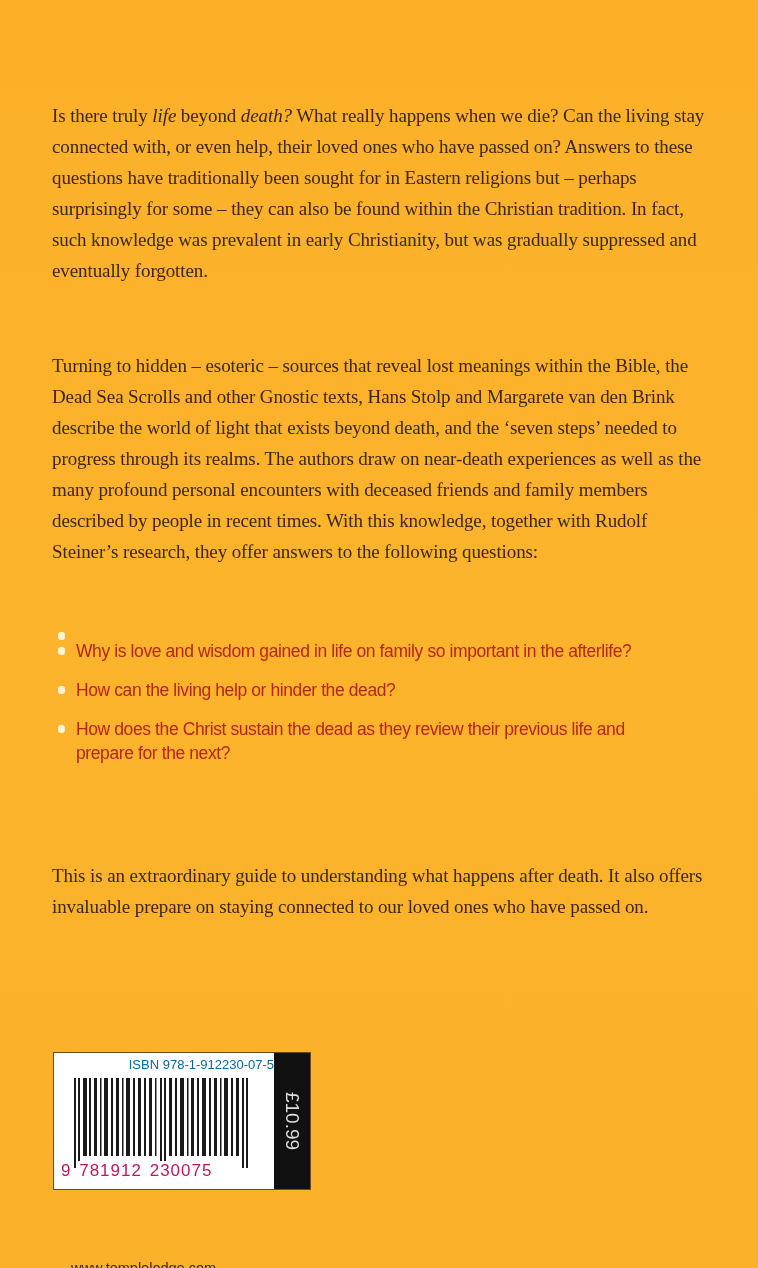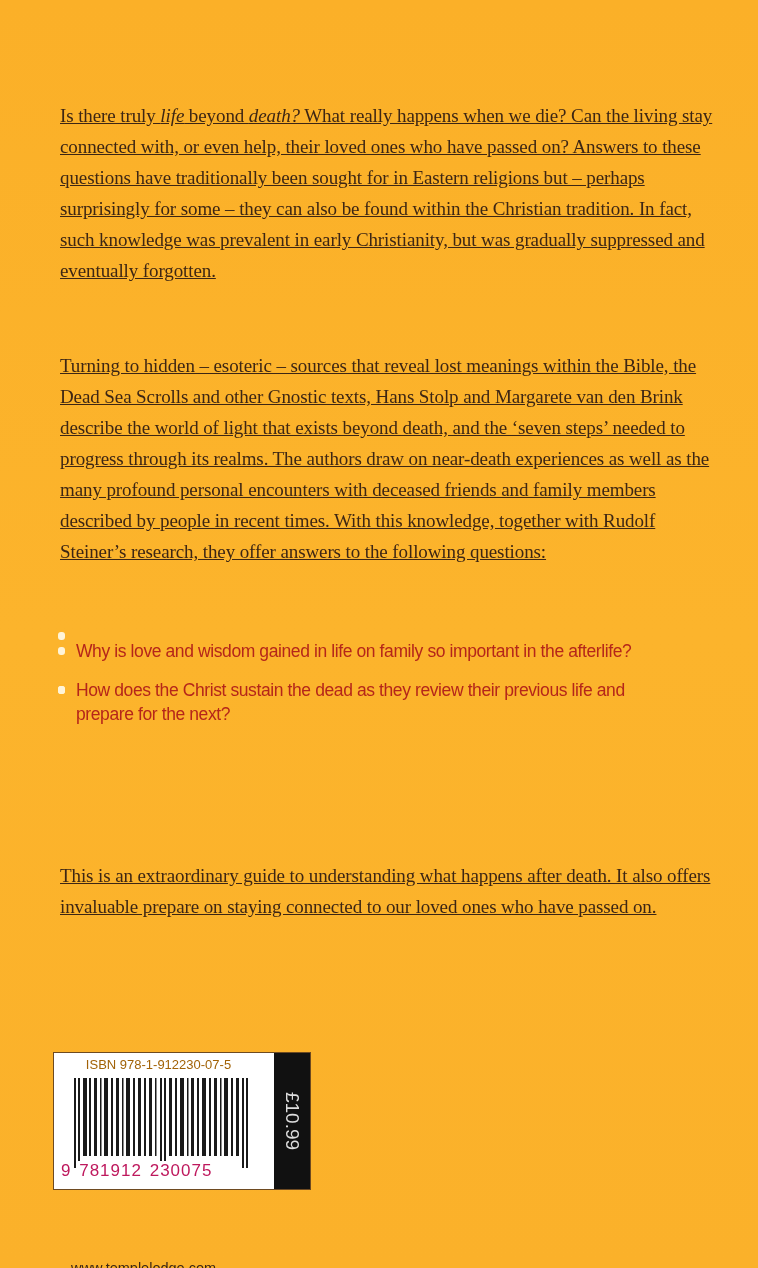--- a/index.html
+++ b/index.html
@@ -5,25 +5,24 @@
     html, body { margin: 0; padding: 0; }
     body {
       width: 758px; height: 1268px; overflow: hidden;
       background: #fbb22a;
       position: relative;
       font-family: "DejaVu Serif", "Liberation Serif", serif;
       color: #3b2413;
     }
     .cover { position: absolute; inset: 0; background: linear-gradient(180deg, #fbb028 0%, #fcb42c 50%, #fbb12a 100%); }
     .para {
-      position: absolute; left: 60px; width: 660px;
+      position: absolute; left: 52px; width: 660px;
       font-family: "Liberation Serif", "DejaVu Serif", serif;
       font-size: 19px; line-height: 31px; color: #3d2614;
       letter-spacing: -0.1px;
-      text-decoration: underline;
     }
     .para em { font-style: italic; }
     #p1 { top: 100px; }
     #p2 { top: 350px; }
     #p3 { top: 860px; }
     .questions {
       position: absolute; left: 56px; top: 624px; width: 680px;
       list-style: none; margin: 0; padding: 0;
       font-family: "Liberation Sans", "DejaVu Sans", sans-serif;
       font-size: 17.5px; color: #b5261a; line-height: 24px;
@@ -33,22 +32,22 @@
     .questions li .bullet {
       position: absolute; left: 2px; top: 8px; width: 7px; height: 8px;
       background: #fff4d8; border-radius: 3px;
     }
     .barcode-box {
       position: absolute; left: 53px; top: 1052px; width: 256px; height: 136px;
       background: #fff; border: 1px solid #6e4a20; display: flex;
     }
     .barcode-main { position: relative; flex: 1; }
     .isbn-label {
-      position: absolute; top: 4px; left: 0; right: 11px; text-align: center;
-      font-family: "Liberation Sans", sans-serif; font-size: 13px; color: #a16207;
+      position: absolute; top: 4px; left: 0; right: 0; text-align: right;
+      font-family: "Liberation Sans", sans-serif; font-size: 13px; color: #0369a1;
     }
     .bars { position: absolute; left: 20px; top: 25px; width: 176px; height: 90px; }
     .barcode-digits {
       position: absolute; bottom: 8px; left: 6px;
       font-family: "Liberation Sans", sans-serif; font-size: 17px; color: #be185d;
       letter-spacing: 1px; background: transparent;
     }
     .barcode-digits span { background: #fff; padding: 0 1px; }
     .price-strip {
       width: 36px; background: #111; position: relative;
@@ -76,21 +75,21 @@
 
   <p class="para" id="p1" style="margin:0;">
     <span>Is there truly </span><em>life</em><span> beyond </span><em>death?</em><span> What really happens when we die? Can the living stay connected with, or even help, their loved ones who have passed on? Answers to these questions have traditionally been sought for in Eastern religions but – perhaps surprisingly for some – they can also be found within the Christian tradition. In fact, such knowledge was prevalent in early Christianity, but was gradually suppressed and eventually forgotten.</span>
   </p>
 
   <p class="para" id="p2" style="margin:0;">Turning to hidden – esoteric – sources that reveal lost meanings within the Bible, the Dead Sea Scrolls and other Gnostic texts, Hans Stolp and Margarete van den Brink describe the world of light that exists beyond death, and the ‘seven steps’ needed to progress through its realms. The authors draw on near-death experiences as well as the many profound personal encounters with deceased friends and family members described by people in recent times. With this knowledge, together with Rudolf Steiner’s research, they offer answers to the following questions:</p>
 
   <ul class="questions">
     <li><span class="bullet"></span></li>
     <li><span class="bullet"></span><span>Why is love and wisdom gained in life on family so important in the afterlife?</span></li>
-    <li><span class="bullet"></span></li>
+    <li><span class="bullet"></span><span>How can the living help or hinder the dead?</span></li>
     <li style="padding-right:70px;"><span class="bullet"></span><span>How does the Christ sustain the dead as they review their previous life and prepare for the next?</span></li>
   </ul>
 
   <p class="para" id="p3" style="margin:0;">This is an extraordinary guide to understanding what happens after death. It also offers invaluable prepare on staying connected to our loved ones who have passed on.</p>
 
   <div class="barcode-box">
     <div class="barcode-main">
       <div class="isbn-label">ISBN 978-1-912230-07-5</div>
       <svg class="bars" viewBox="0 0 176 90" preserveAspectRatio="none">
         <g fill="#1a1a1a">

